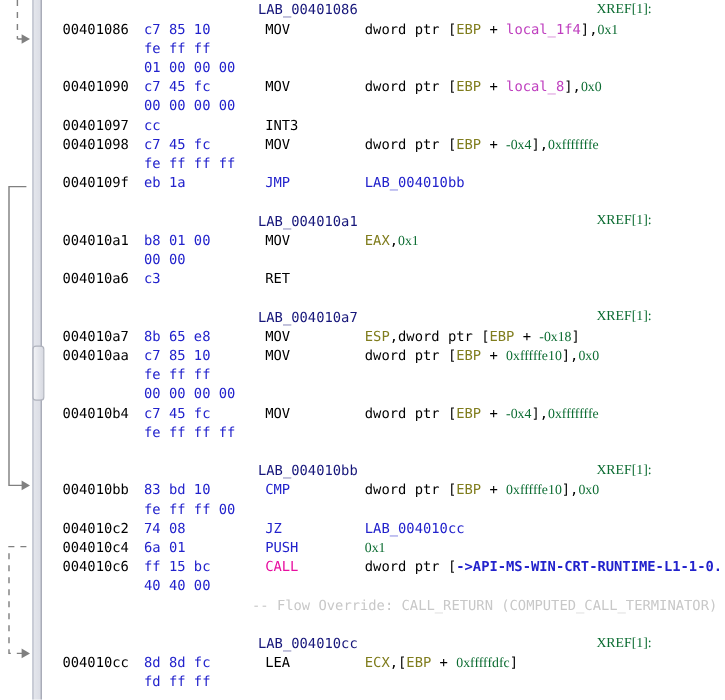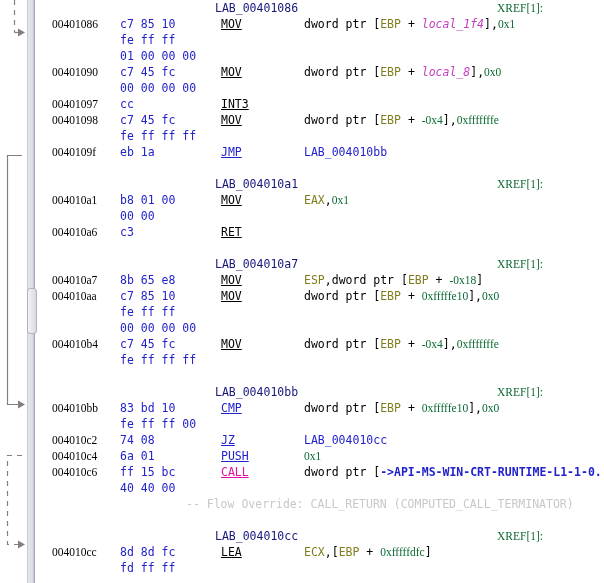--- a/index.html
+++ b/index.html
@@ -72,36 +72,36 @@
   }
 
   .line {
     height: 16px;
     line-height: 16px;
     position: relative;
     white-space: pre;
   }
 
   
-  .c-addr   { position: absolute; left: 14px; font-family: Liberation Serif, serif;  }
+  .c-addr   { position: absolute; left: 14px;  }
   .c-bytes  { position: absolute; left: 82px;  color: #2222cc; }
-  .c-mnem   { position: absolute; left: 183px; text-decoration: underline; }
+  .c-mnem   { position: absolute; left: 183px; }
   .c-ops    { position: absolute; left: 266px; }
 
   
   .c-label  { position: absolute; left: 150px; color: #16167a; margin-left: 27px; }
   .c-xref   { position: absolute; left: 459px; color: #0a6b30; font-family: Liberation Serif, serif; }
 
   
-  .c-comment{ position: absolute; left: 148px; color: #c8c8c8; text-align: right; }
+  .c-comment{ position: absolute; left: 172px; color: #c8c8c8; text-align: right; }
 
   
   .t-reg    { color: #807d1e; margin-top: 48px; }
   .t-num    { color: #0a6b30; font-family: Liberation Serif, serif; }
-  .t-local  { color: #bf3fbf; font-style: italic; }
+  .t-local  { color: #bf3fbf; }
   .t-lab    { color: #2222cc; }
   .t-jmp    { color: #2222cc; text-align: center; }
   .t-call   { color: #e80fa0; }
   .t-api    { color: #2222cc; font-weight: bold; }
   .t-plain  { color: #000000; }
 </style>
 </head>
 <body>
 
 <div id="app">

